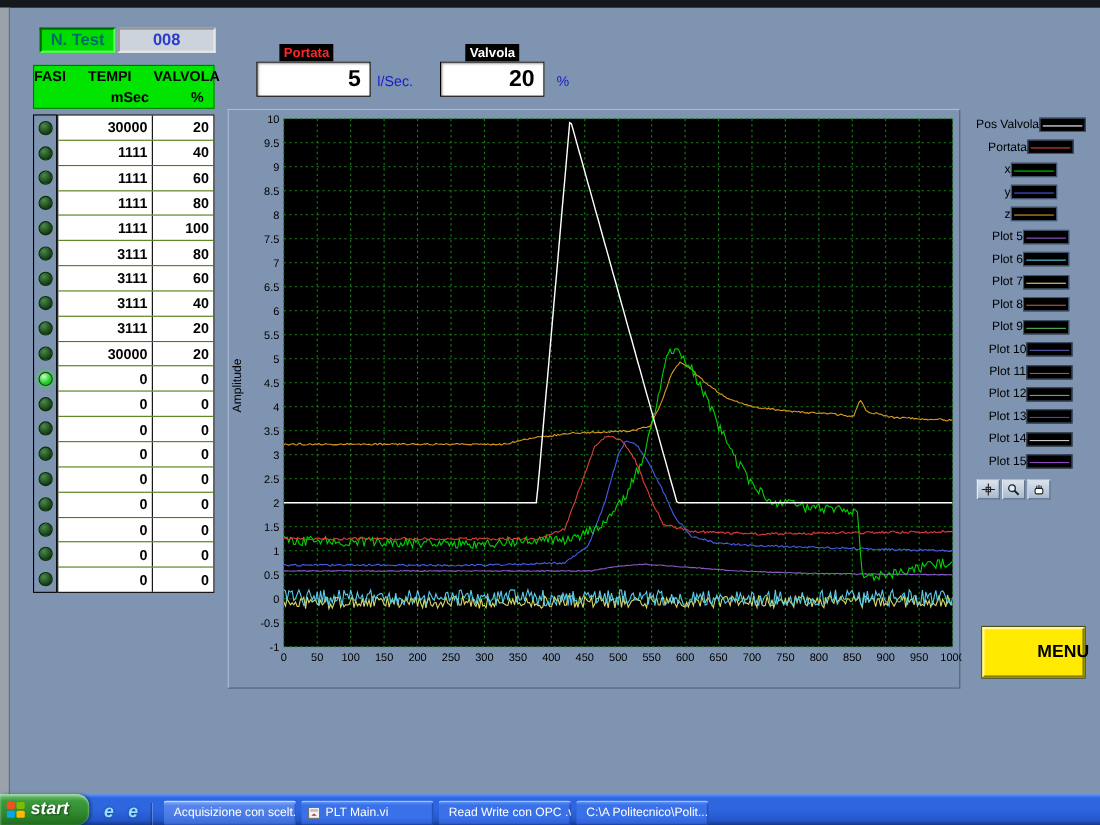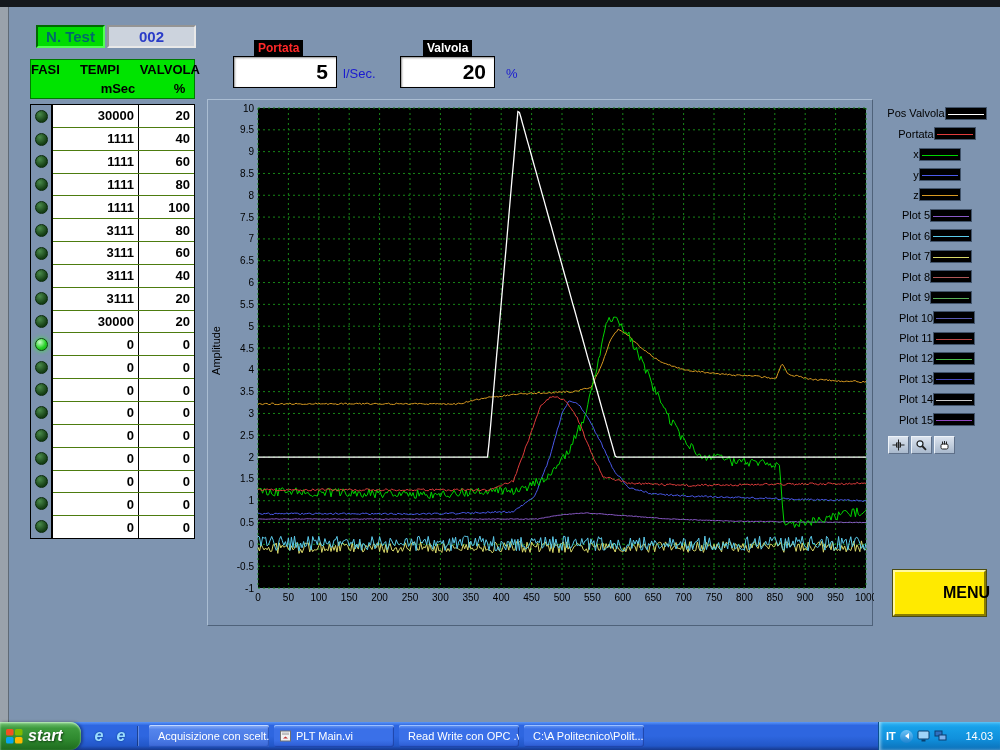--- a/index.html
+++ b/index.html
@@ -73,21 +73,21 @@
     border-color:#eef3f9 #5f7089 #5f7089 #eef3f9;display:flex;align-items:center;justify-content:center;}
 
   
   .menu-btn{position:absolute;left:893px;top:570px;width:93px;height:46px;background:#ffea00;
     border:2px solid;border-color:#fff9a0 #8a7d00 #8a7d00 #fff9a0;box-shadow:0 0 0 1px #4c4c10;
     font-family:"Liberation Sans",sans-serif;font-weight:bold;font-size:16px;color:#000;cursor:pointer;padding-left:48px;}
 
   
   .taskbar{position:absolute;left:0;top:722px;width:1000px;height:28px;
     background:linear-gradient(180deg,#5a96f8 0%,#2e66e0 12%,#2e66e0 50%,#2257c8 85%,#16398e 100%);
-    display:flex;align-items:center;}
+    display:flex;align-items:flex-end;}
   .start-btn{width:81px;height:28px;border-radius:0 11px 11px 0;flex:none;
     background:linear-gradient(180deg,#7bc77b 0%,#3d9a3d 22%,#2f8a2f 60%,#1e6b1e 100%);
     box-shadow:inset 0 1px 2px #c0eec0,2px 0 3px rgba(0,0,0,.35);
     display:flex;align-items:center;gap:5px;padding-left:6px;cursor:pointer;
     color:#fff;font-weight:bold;font-style:italic;font-size:16px;text-shadow:1px 1px 2px #134013;}
   .ql{display:flex;align-items:center;gap:2px;margin-left:8px;}
   .ql-icon{width:20px;height:22px;display:flex;align-items:center;justify-content:center;cursor:pointer;
     color:#9bdcff;font-weight:bold;font-style:italic;font-size:16px;text-shadow:0 0 2px #063d86;}
   .tb-divider{width:2px;height:20px;margin:0 4px 0 6px;border-left:1px solid rgba(0,0,0,.35);border-right:1px solid rgba(255,255,255,.25);}
   .tasks{display:flex;gap:5px;margin-left:6px;}
@@ -107,21 +107,21 @@
   .tray-time{margin-left:auto;}
 </style>
 </head>
 <body>
 
 <div>
   <div class="edge-top"></div>
   <div class="edge-left"></div>
 
   <div class="ntest-label">N. Test</div>
-  <div class="ntest-value">002</div>
+  <div class="ntest-value">008</div>
 
   <div class="tbl-header">
     <div class="th-line">
       <span class="th-c1">FASI</span>
       <span class="th-c2">TEMPI</span>
       <span class="th-c3">VALVOLA</span>
     </div>
     <div class="th-line">
       <span class="th-c1"></span>
       <span class="th-c2">mSec</span>
@@ -552,29 +552,14 @@
           <span>Read Write con OPC .vi</span>
         </div>
         <div class="task">
           <svg width="13" height="12" viewBox="0 0 13 12">
             <path d="M1 3 h4 l1.2 1.5 H12 V11 H1 Z" fill="#f3c73a" stroke="#8a6d10"></path>
             <path d="M1 5.5 H12" stroke="#e0a81e"></path>
           </svg>
           <span>C:\A Politecnico\Polit...</span>
         </div>
       </div>
-    <div class="tray">
-      <span style="font-weight:bold;">IT</span>
-      <span class="chev">
-          <i></i>
-        </span>
-      <svg width="13" height="12" viewBox="0 0 13 12">
-        <rect x="1" y="1" width="11" height="8" rx="1" fill="#9fd4f8" stroke="#083f6e"></rect>
-        <rect x="4.5" y="9.5" width="4" height="2" fill="#083f6e"></rect>
-      </svg>
-      <svg width="13" height="12" viewBox="0 0 13 12">
-        <rect x="1" y="1" width="7" height="5" fill="#3070c0" stroke="#0a3c70"></rect>
-        <rect x="5" y="5" width="7" height="5" fill="#7fb2ec" stroke="#0a3c70"></rect>
-      </svg>
-      <span class="tray-time">14.03</span>
-    </div>
   </div>
 </div>
 
 </body></html>

